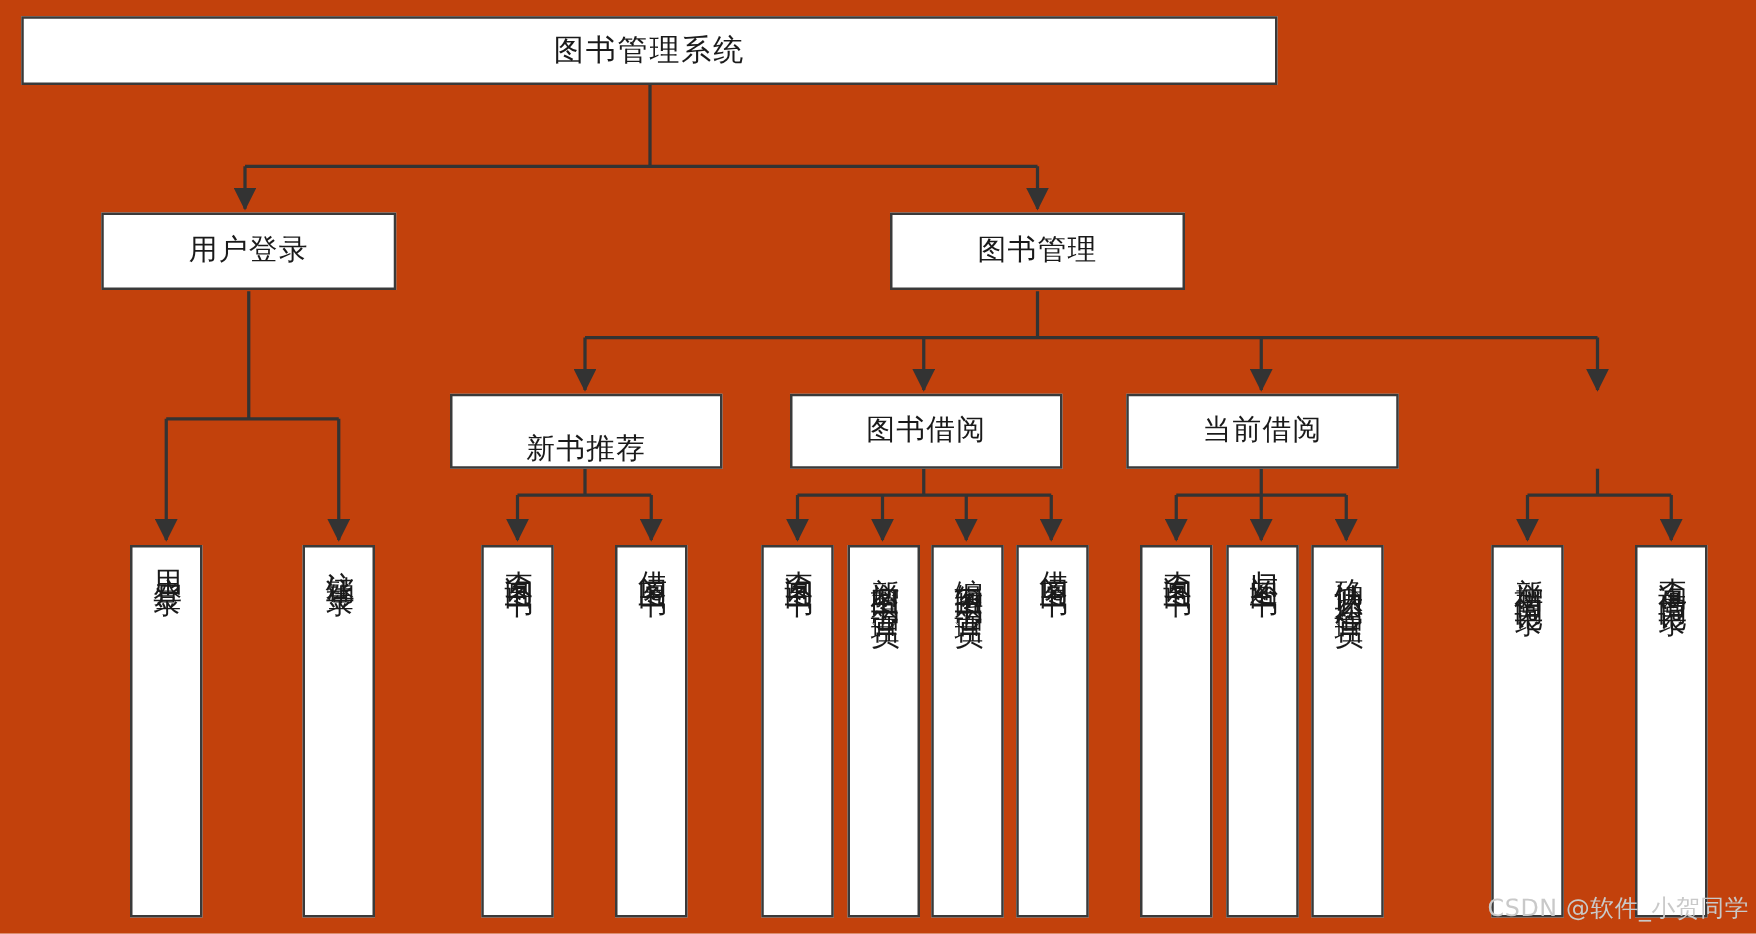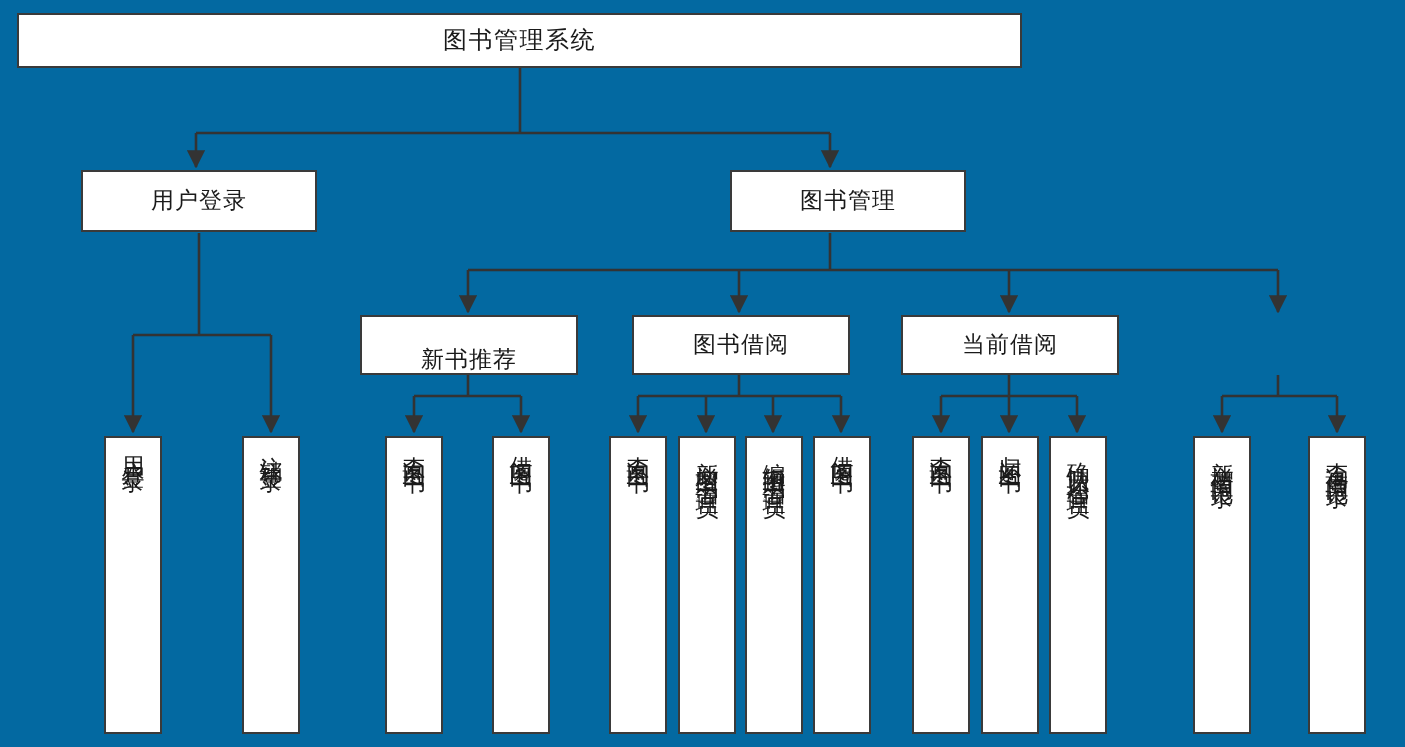--- a/index.html
+++ b/index.html
@@ -5,21 +5,21 @@
 <style>
   html,body{margin:0;padding:0;background:#ffffff;}
   body{
     font-family:"DejaVu Sans","Liberation Sans",sans-serif;
     -webkit-font-smoothing:antialiased;
   }
   #canvas{
     position:relative;
     width:1405px;
     height:747px;
-    background:#0369a1;
+    background:#c2410c;
     overflow:hidden;
   }
   svg#wires{
     position:absolute;
     left:0;top:0;
     width:1405px;height:747px;
     pointer-events:none;
   }
   .node{
     position:absolute;
@@ -123,21 +123,21 @@
   </svg>
 
   <div class="node h root" style="left:17px;top:13px;width:1005px;height:55px;">
     <span class="label">图书管理系统</span>
   </div>
 
   <div class="node h" style="left:81px;top:170px;width:236px;height:62px;">
     <span class="label">用户登录</span>
   </div>
 
-  <div class="node h" style="left:730px;top:170px;width:236px;height:62px;">
+  <div class="node h" style="left:712px;top:170px;width:236px;height:62px;">
     <span class="label">图书管理</span>
   </div>
 
   <div class="node h" style="left:360px;top:315px;width:218px;height:60px;align-items:flex-end;">
     <span class="label">新书推荐</span>
   </div>
 
   <div class="node h" style="left:901px;top:315px;width:218px;height:60px;">
     <span class="label">当前借阅</span>
   </div>
@@ -192,14 +192,15 @@
   </div>
 
   <div class="node v" style="left:1193px;top:436px;width:58px;height:298px;">
     <span class="label">新增借阅记录</span>
   </div>
 
   <div class="node v" style="left:1308px;top:436px;width:58px;height:298px;">
     <span class="label">查询借阅记录</span>
   </div>
 
+  <div class="watermark" style="left:1190px;top:714px;">CSDN @软件_小贺同学</div>
 
 </div>
 
 </body></html>

